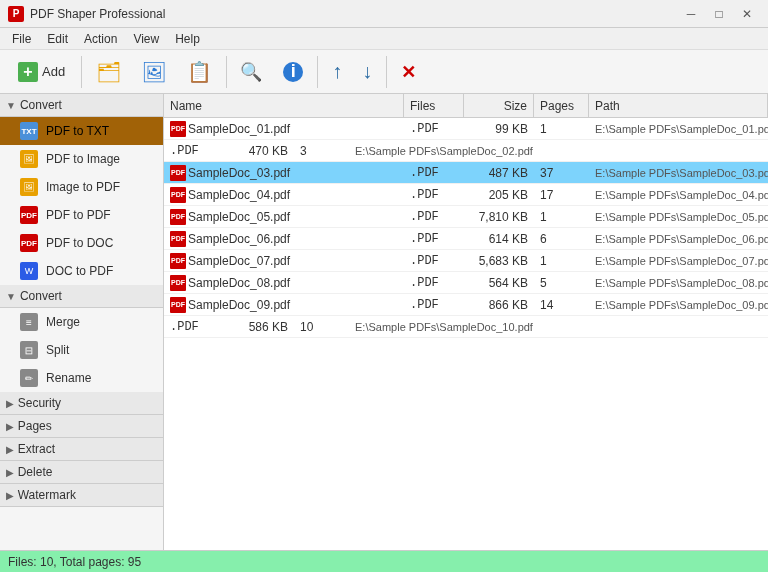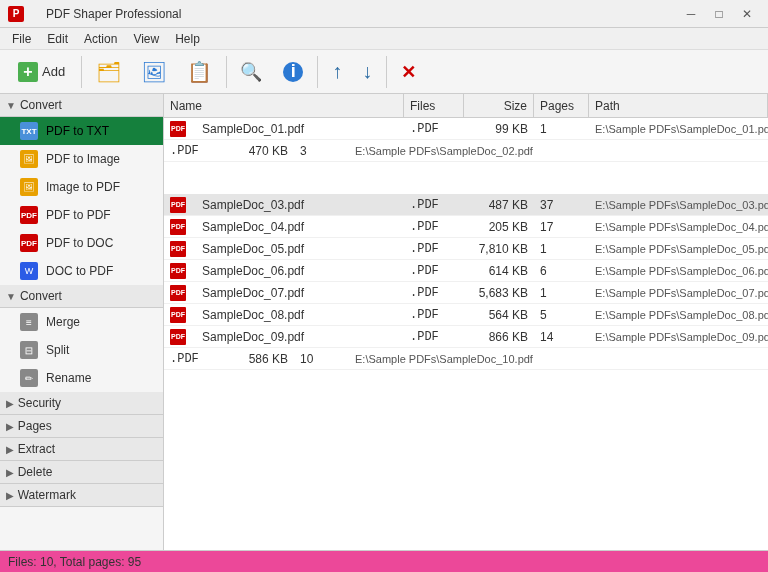--- a/index.html
+++ b/index.html
@@ -31,21 +31,20 @@
       color: white;
       display: flex;
       align-items: center;
       justify-content: center;
       font-weight: bold;
     }
     .title-bar-text {
       flex: 1;
       font-size: 12px;
       color: #333;
-      margin-left: 16px;
     }
     .title-bar-buttons {
       display: flex;
       gap: 2px;
     }
     .title-bar-btn {
       width: 26px;
       height: 20px;
       background: transparent;
       border: none;
@@ -165,21 +164,21 @@
     .sidebar-item {
       display: flex;
       align-items: center;
       padding: 5px 8px 5px 20px;
       cursor: pointer;
       font-size: 12px;
       color: #333;
       gap: 8px;
     }
     .sidebar-item.active {
-      background: #15803d;
+      background: #a16207;
       color: #000;
     }
     .sidebar-item-icon {
       width: 18px;
       height: 18px;
       flex-shrink: 0;
       display: flex;
       align-items: center;
       justify-content: center;
       font-size: 11px;
@@ -246,33 +245,33 @@
       overflow-y: auto;
       flex: 1;
     }
     .file-row {
       display: flex;
       align-items: center;
       height: 22px;
       border-bottom: 1px solid #f0f0f0;
       cursor: pointer;
     }
-    .file-row.highlighted { background: #e5e5e5; margin-top: 32px; }
+    .file-row.highlighted { background: #7dd3fc; }
     .file-cell {
       font-size: 12px;
       color: #333;
       padding: 0 6px;
       height: 100%;
       display: flex;
       align-items: center;
       white-space: nowrap;
       overflow: hidden;
       text-overflow: ellipsis;
     }
-    .file-cell.col-name { width: 240px; gap: 16px; }
+    .file-cell.col-name { width: 240px; gap: 2px; }
     .file-cell.col-type { width: 60px; font-family: Liberation Mono, monospace; }
     .file-cell.col-size { width: 70px; justify-content: flex-end; }
     .file-cell.col-pages { width: 55px; }
     .file-cell.col-path { flex: 1; font-size: 11px; color: #555; }
 
     .file-icon {
       width: 16px;
       height: 16px;
       background: #cc0000;
       color: white;
@@ -281,21 +280,21 @@
       display: flex;
       align-items: center;
       justify-content: center;
       flex-shrink: 0;
       border-radius: 1px;
     }
 
     
     .status-bar {
       height: 22px;
-      background: #ec4899;
+      background: #86efac;
       border-top: 1px solid #ccc;
       display: flex;
       align-items: center;
       padding: 0 8px;
       font-size: 12px;
       color: #333;
     }
 
     
     .ico-orange { color: #e8a000; font-size: 20px; }

